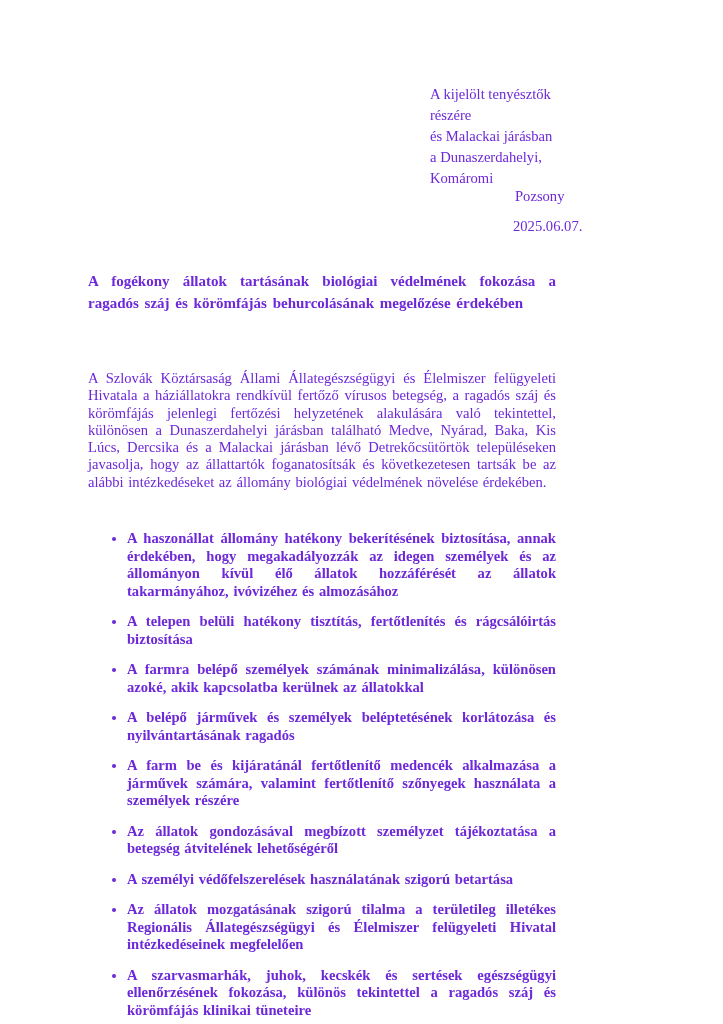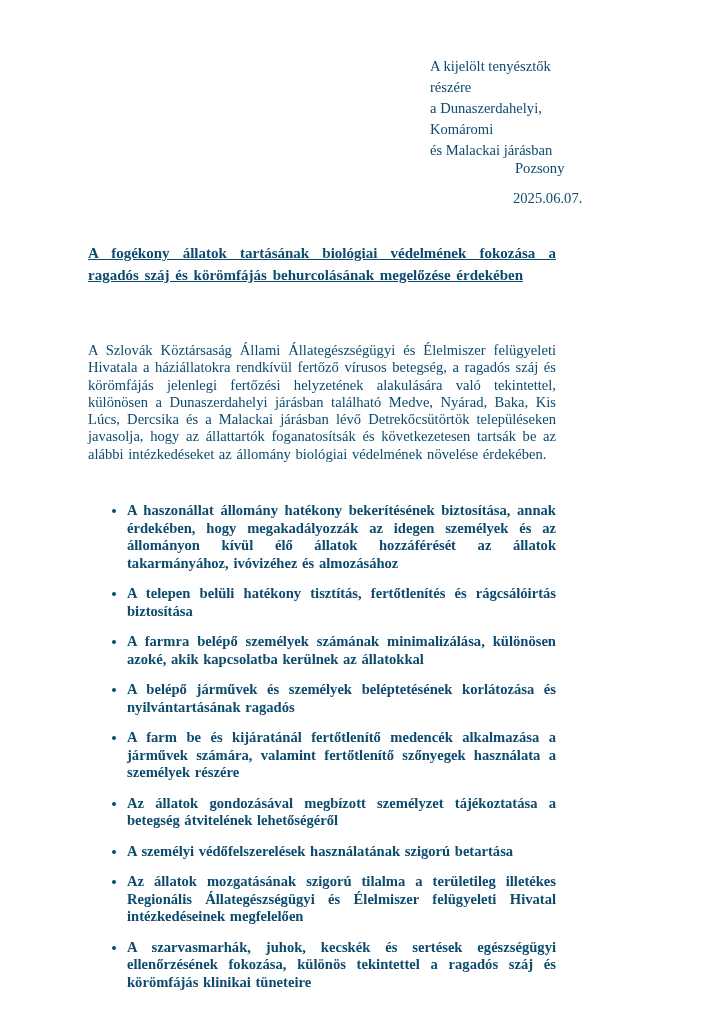--- a/index.html
+++ b/index.html
@@ -6,44 +6,43 @@
     margin: 0;
     padding: 0;
     background: #ffffff;
   }
   .page {
     position: relative;
     width: 642px;
     height: 1024px;
     box-sizing: border-box;
     background: #ffffff;
-    padding: 56px 86px 0 88px;
+    padding: 84px 86px 0 88px;
     font-family: "Liberation Serif", serif;
-    color: #0c4a6e;
+    color: #6d28d9;
     font-size: 14.6px;
     overflow: hidden;
   }
   .recipient {
     margin-left: 342px;
     line-height: 21px;
   }
   .placeline {
     margin-left: 427px;
     line-height: 15px;
   }
   .dateline {
     margin-top: 15px;
     margin-left: 425px;
     line-height: 15px;
   }
   .title {
     margin: 36px 0 0 0;
     font-size: 15px;
     font-weight: 700;
-    text-decoration: underline;
     text-align: justify;
     line-height: 22px;
     word-spacing: 2px;
   }
   .intro {
     margin: 56px 0 0 0;
     text-align: justify;
     line-height: 17.3px;
     word-spacing: 1px;
   }
@@ -64,22 +63,22 @@
     word-spacing: 1px;
   }
 </style>
 </head>
 <body>
 
 <div class="page">
 
   <div class="recipient">
     <div>A kijelölt tenyésztők részére</div>
+    <div>és Malackai járásban</div>
     <div>a Dunaszerdahelyi, Komáromi</div>
-    <div>és Malackai járásban</div>
   </div>
 
   <div class="placeline">Pozsony</div>
 
   <div class="dateline">2025.06.07.</div>
 
   <h1 class="title">A fogékony állatok tartásának biológiai védelmének fokozása a ragadós száj és körömfájás behurcolásának megelőzése érdekében</h1>
 
   <p class="intro">A Szlovák Köztársaság Állami Állategészségügyi és Élelmiszer felügyeleti Hivatala a háziállatokra rendkívül fertőző vírusos betegség, a ragadós száj és körömfájás jelenlegi fertőzési helyzetének alakulására való tekintettel, különösen a Dunaszerdahelyi járásban található Medve, Nyárad, Baka, Kis Lúcs, Dercsika és a Malackai járásban lévő Detrekőcsütörtök településeken javasolja, hogy az állattartók foganatosítsák és következetesen tartsák be az alábbi intézkedéseket az állomány biológiai védelmének növelése érdekében.</p>
 

